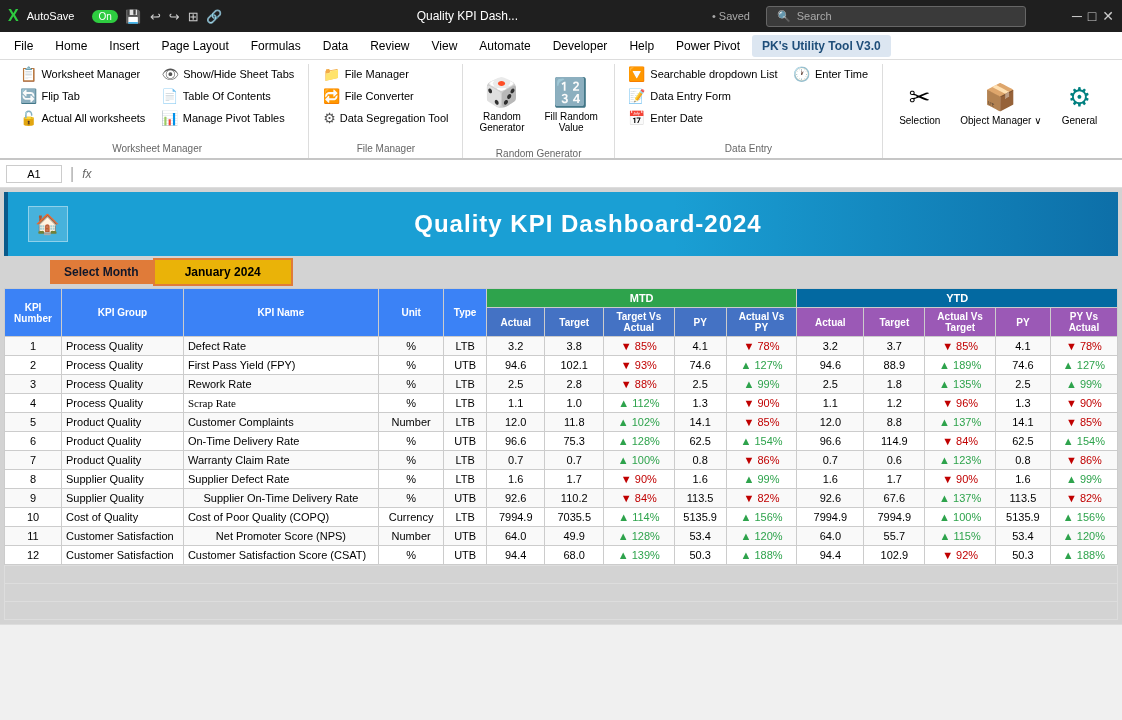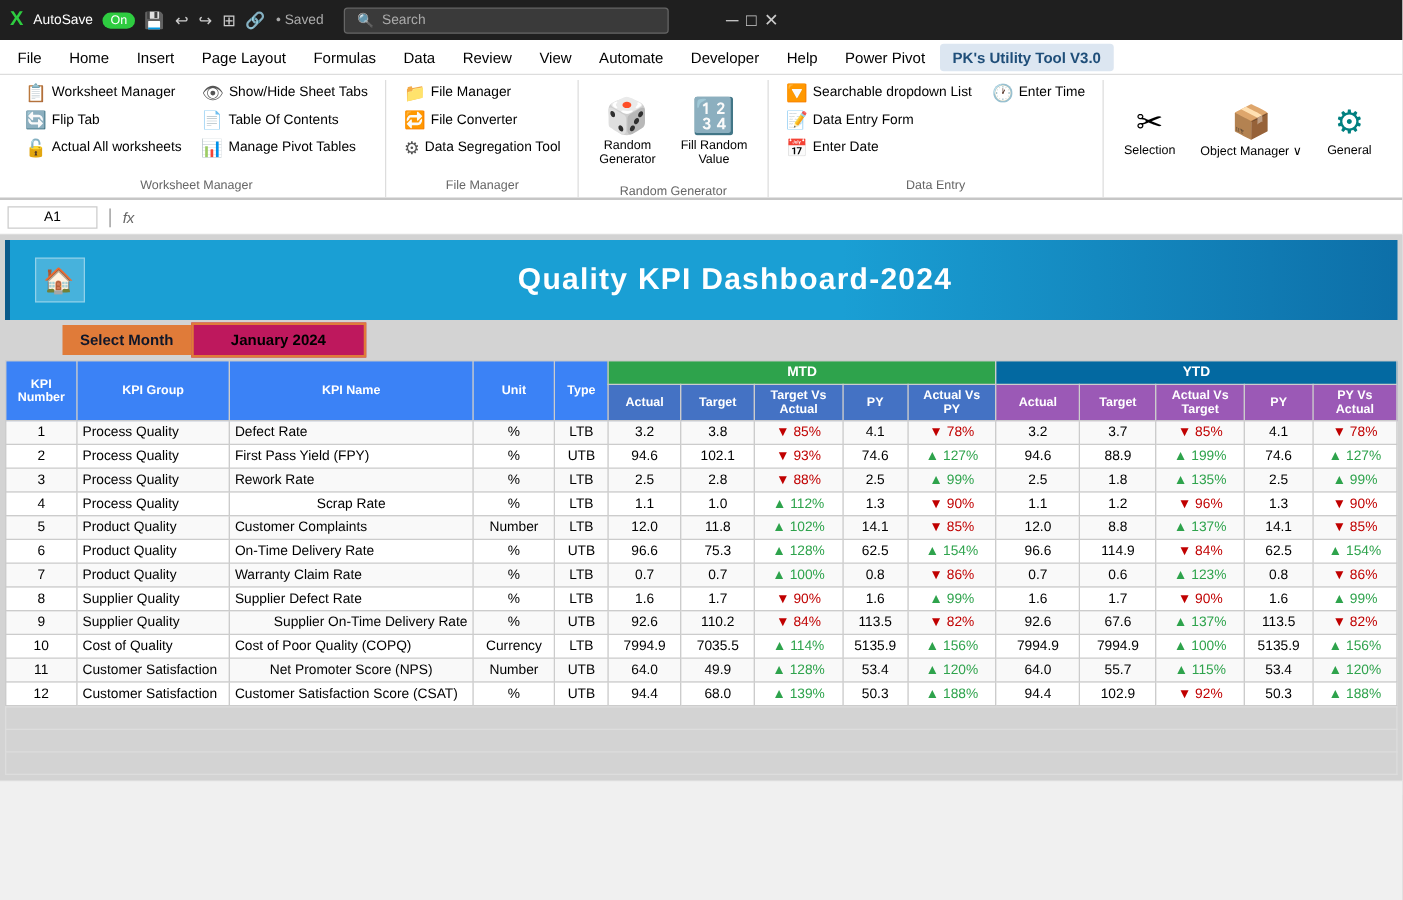--- a/index.html
+++ b/index.html
@@ -198,28 +198,29 @@
       background: #f0f0f0;
       border-top: 1px solid #ddd;
     }
   </style>
 </head>
 <body>
 
 <div id="title-bar">
   <span style="color:#2ecc40; font-size:16px; font-weight:bold;">X</span>
   <span style="font-size:11px;">AutoSave</span>
-  <span style="background:#2ecc40; border-radius:10px; padding:1px 6px; font-size:10px; font-weight:normal; color:#fff;">On</span>
+  <span style="background:#2ecc40; border-radius:10px; padding:1px 6px; font-size:10px; font-weight:normal; color:#fff;margin-left:10px;">On</span>
   <div style="display:flex;gap:8px;color:#ccc;font-size:13px;">
     <span>💾</span>
     <span>↩</span>
     <span>↪</span>
     <span>⊞</span>
     <span>🔗</span>
   </div>
+  <div style="flex:1;text-align:center;font-size:12px;color:#fff;">Quality KPI Dash...</div>
   <span style="color:#aaa;font-size:11px;margin-right:8px;">• Saved</span>
   <div style="background:#3a3a3a;border:1px solid #666;border-radius:3px;padding:3px 10px;color:#aaa;width:260px;font-size:11px;display:flex;align-items:center;gap:6px;">
     <span>🔍</span>
     <span style="color:#aaa;">Search</span>
   </div>
   <div style="width:80px;display:flex;justify-content:flex-end;gap:6px;color:#ccc;font-size:14px;">
     <span>─</span>
     <span>□</span>
     <span>✕</span>
   </div>
@@ -353,37 +354,37 @@
       </div>
       <div class="ribbon-btn-lg">
         
         
       </div>
     </div>
   </div>
 </div>
 
 <div id="formula-bar">
-  <input type="text" class="cell-ref" value="A1" style="width: 72px; border: 1px solid rgb(204, 204, 204); padding: 2px 4px; font-size: 11px;">
+  <input type="text" class="cell-ref" value="A1" style="width: 56px; border: 1px solid rgb(204, 204, 204); padding: 2px 4px; font-size: 11px;">
   <span style="color:#aaa;font-size:16px;margin:0 4px;">|</span>
   <span style="color:#666;font-size:12px;font-style:italic;">fx</span>
   <div style="flex:1;"></div>
 </div>
 
 <div id="sheet-area" style="background:#d3d3d3;padding:4px;">
 
   <div id="dashboard-header" style="background:linear-gradient(90deg,#1a9fd4 0%,#1a9fd4 60%,#0d6fa8 100%);color:#fff;text-align:center;padding:14px 20px;font-size:24px;font-weight:bold;letter-spacing:1px;margin:0 0 2px 0;display:flex;align-items:center;">
     <div style="background:rgba(255,255,255,0.2);border:1px solid rgba(255,255,255,0.4);width:40px;height:36px;display:flex;align-items:center;justify-content:center;font-size:20px;margin-right:10px;flex-shrink:0;">🏠</div>
     <div style="flex:1;">Quality KPI Dashboard-2024</div>
   </div>
 
   <div style="display:flex;align-items:center;margin:2px 0 2px 0;">
     <div style="width:46px;"></div>
     <div style="background:#e07b39;color:#0f172a;font-weight:bold;padding:5px 14px;font-size:12px;cursor:pointer;">Select Month</div>
-    <div style="background:#be185d;border:2px solid #e07b39;padding:5px 30px;font-size:12px;font-weight:bold;">January 2024</div>
+    <div style="background:#eab308;border:2px solid #e07b39;padding:5px 30px;font-size:12px;font-weight:bold;">January 2024</div>
   </div>
 
   <div id="kpi-table-wrapper" style="margin:0;">
     <table class="kpi-table">
       <thead>
         <tr>
           <th rowspan="2" class="th-kpi" style="width:38px;font-size:10px;">KPI<br>Number</th>
           <th rowspan="2" class="th-kpi" style="width:100px;font-size:10px;">KPI Group</th>
           <th rowspan="2" class="th-kpi" style="width:160px;font-size:10px;">KPI Name</th>
           <th rowspan="2" class="th-kpi" style="width:50px;font-size:10px;margin-left:43px;">Unit</th>
@@ -428,21 +429,21 @@
     <td style="text-align:left;">First Pass Yield (FPY)</td>
     <td>%</td>
     <td>UTB</td>
     <td>94.6</td>
     <td>102.1</td>
     <td><span class="arrow-down">▼</span> <span class="pct-red">93%</span></td>
     <td>74.6</td>
     <td><span class="arrow-up">▲</span> <span class="pct-green">127%</span></td>
     <td>94.6</td>
     <td>88.9</td>
-    <td><span class="arrow-up">▲</span> <span class="pct-green">199%</span></td>
+    <td><span class="arrow-up">▲</span> <span class="pct-green">189%</span></td>
     <td>74.6</td>
     <td><span class="arrow-up">▲</span> <span class="pct-green">127%</span></td>
   </tr>
           <tr>
     <td>3</td>
     <td style="text-align:left;">Process Quality</td>
     <td style="text-align:left;">Rework Rate</td>
     <td>%</td>
     <td>LTB</td>
     <td>2.5</td>
@@ -452,21 +453,21 @@
     <td><span class="arrow-up">▲</span> <span class="pct-green">99%</span></td>
     <td>2.5</td>
     <td>1.8</td>
     <td><span class="arrow-up">▲</span> <span class="pct-green">135%</span></td>
     <td>2.5</td>
     <td><span class="arrow-up">▲</span> <span class="pct-green">99%</span></td>
   </tr>
           <tr>
     <td>4</td>
     <td style="text-align:left;">Process Quality</td>
-    <td style="text-align:center;">Scrap Rate</td>
+    <td style="text-align:left;font-family:Liberation Serif, serif;">Scrap Rate</td>
     <td>%</td>
     <td>LTB</td>
     <td>1.1</td>
     <td>1.0</td>
     <td><span class="arrow-up">▲</span> <span class="pct-green">112%</span></td>
     <td>1.3</td>
     <td><span class="arrow-down">▼</span> <span class="pct-red">90%</span></td>
     <td>1.1</td>
     <td>1.2</td>
     <td><span class="arrow-down">▼</span> <span class="pct-red">96%</span></td>
@@ -537,21 +538,21 @@
     <td><span class="arrow-up">▲</span> <span class="pct-green">99%</span></td>
     <td>1.6</td>
     <td>1.7</td>
     <td><span class="arrow-down">▼</span> <span class="pct-red">90%</span></td>
     <td>1.6</td>
     <td><span class="arrow-up">▲</span> <span class="pct-green">99%</span></td>
   </tr>
           <tr>
     <td>9</td>
     <td style="text-align:left;">Supplier Quality</td>
-    <td style="text-align:right;">Supplier On-Time Delivery Rate</td>
+    <td style="text-align:center;">Supplier On-Time Delivery Rate</td>
     <td>%</td>
     <td>UTB</td>
     <td>92.6</td>
     <td>110.2</td>
     <td><span class="arrow-down">▼</span> <span class="pct-red">84%</span></td>
     <td>113.5</td>
     <td><span class="arrow-down">▼</span> <span class="pct-red">82%</span></td>
     <td>92.6</td>
     <td>67.6</td>
     <td><span class="arrow-up">▲</span> <span class="pct-green">137%</span></td>

